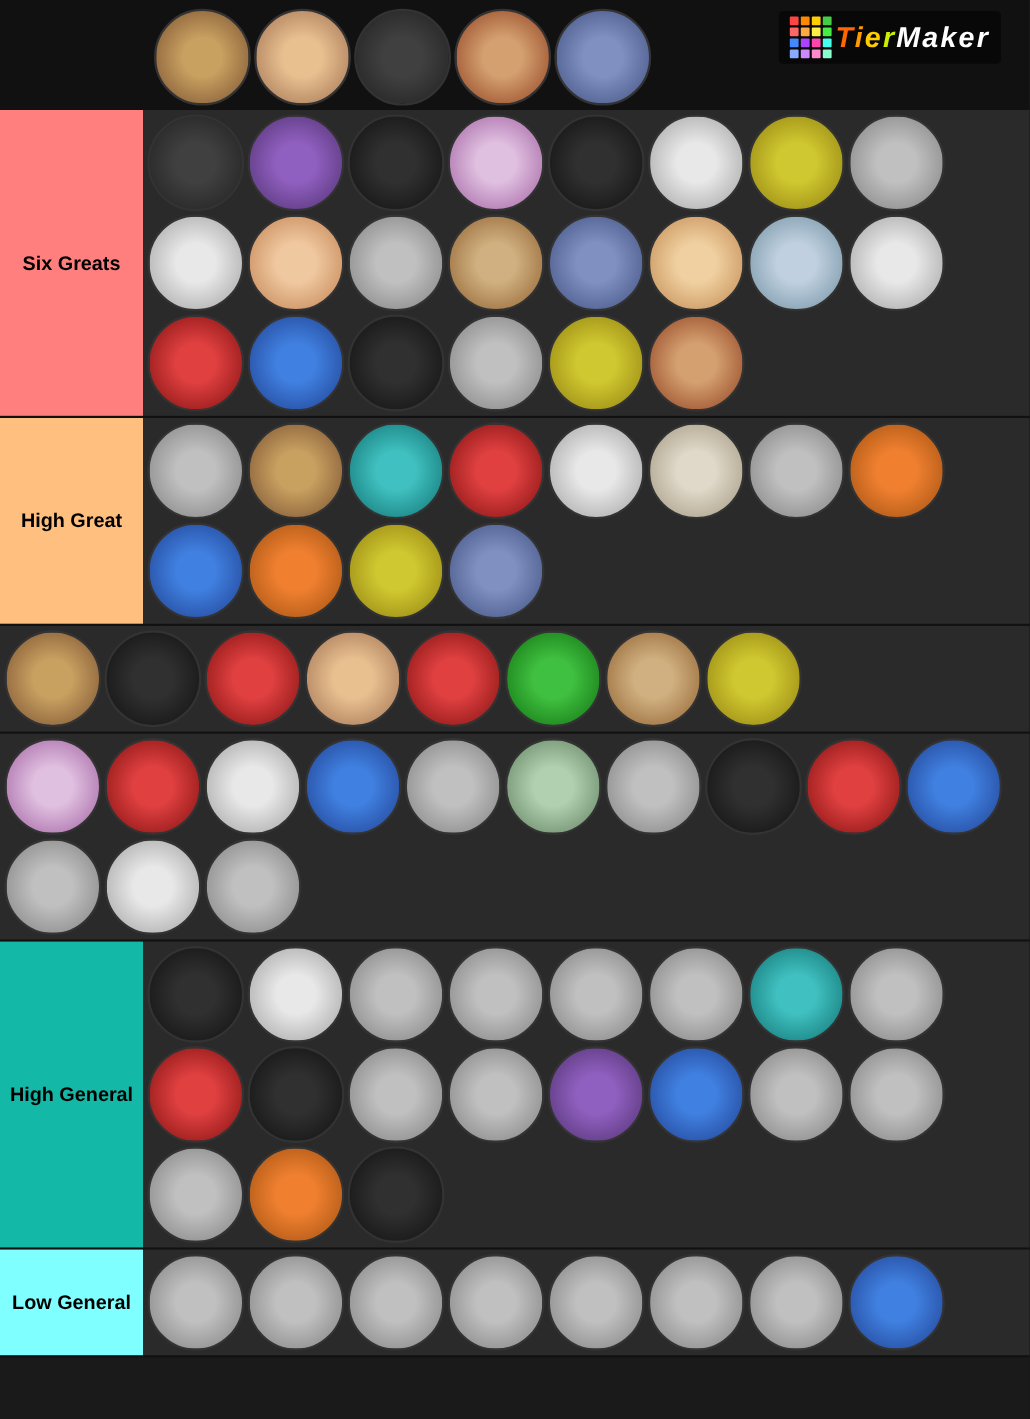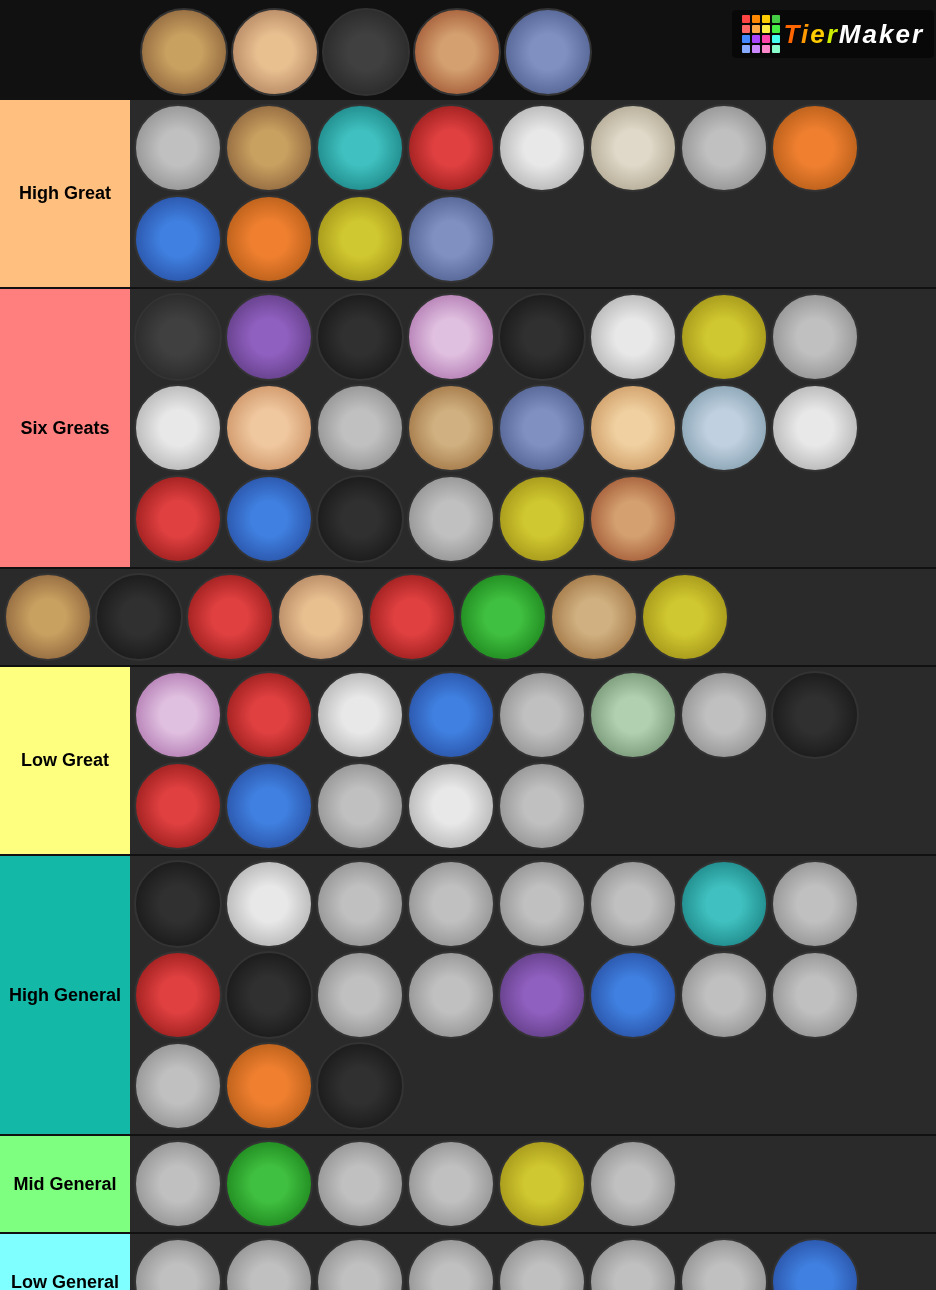--- a/index.html
+++ b/index.html
@@ -119,21 +119,21 @@
       width: 8px;
       height: 8px;
       border-radius: 1px;
     }
   </style>
 </head>
 <body>
 
 <div style="position:relative; background:#111; padding: 8px 8px 4px 140px; min-height:100px; display:flex; align-items:center; flex-wrap:wrap; gap:3px;">
 
-  <div class="logo-area" style="position:absolute; right:2px; top:10px;">
+  <div class="logo-area" style="position:absolute; right:26px; top:10px;">
     <div style="display:flex; align-items:center;">
       <div class="logo-grid">
         <span style="background:#ff4444"></span>
         <span style="background:#ff8800"></span>
         <span style="background:#ffcc00"></span>
         <span style="background:#44cc44"></span>
         <span style="background:#ff6666"></span>
         <span style="background:#ffaa44"></span>
         <span style="background:#ffee44"></span>
         <span style="background:#44ee44"></span>
@@ -155,41 +155,20 @@
   <div class="avatar av-1"></div>
   <div class="avatar av-2"></div>
   <div class="avatar av-3"></div>
   <div class="avatar av-4"></div>
   <div class="avatar av-5"></div>
 </div>
 
 <div class="tier-list">
 
   <div class="tier-row">
-    <div class="tier-label tier-high-great">
-      <span>High Great</span>
-    </div>
-    <div class="tier-content">
-      <div class="avatar av-6"></div>
-      <div class="avatar av-1"></div>
-      <div class="avatar av-teal"></div>
-      <div class="avatar av-red"></div>
-      <div class="avatar av-15"></div>
-      <div class="avatar av-20"></div>
-      <div class="avatar av-6"></div>
-      <div class="avatar av-orange"></div>
-
-      <div class="avatar av-blue"></div>
-      <div class="avatar av-orange"></div>
-      <div class="avatar av-col"></div>
-      <div class="avatar av-5"></div>
-    </div>
-  </div>
-
-  <div class="tier-row">
     <div class="tier-label tier-six-greats">
       <span>Six Greats</span>
     </div>
     <div class="tier-content">
 
       <div class="avatar av-3"></div>
       <div class="avatar av-purple"></div>
       <div class="avatar av-19"></div>
       <div class="avatar av-12"></div>
       <div class="avatar av-19"></div>
@@ -209,36 +188,54 @@
       <div class="avatar av-blue"></div>
 
       <div class="avatar av-19"></div>
       <div class="avatar av-6"></div>
       <div class="avatar av-col"></div>
       <div class="avatar av-4"></div>
     </div>
   </div>
 
   <div class="tier-row">
+    <div class="tier-label tier-high-great">
+      <span>High Great</span>
+    </div>
+    <div class="tier-content">
+      <div class="avatar av-6"></div>
+      <div class="avatar av-1"></div>
+      <div class="avatar av-teal"></div>
+      <div class="avatar av-red"></div>
+      <div class="avatar av-15"></div>
+      <div class="avatar av-20"></div>
+      <div class="avatar av-6"></div>
+      <div class="avatar av-orange"></div>
+
+      <div class="avatar av-blue"></div>
+      <div class="avatar av-orange"></div>
+      <div class="avatar av-col"></div>
+      <div class="avatar av-5"></div>
+    </div>
+  </div>
+
+  <div class="tier-row">
     <div class="tier-content">
       <div class="avatar av-1"></div>
       <div class="avatar av-19"></div>
       <div class="avatar av-red"></div>
       <div class="avatar av-2"></div>
       <div class="avatar av-red"></div>
       <div class="avatar av-green"></div>
       <div class="avatar av-16"></div>
       <div class="avatar av-col"></div>
     </div>
   </div>
 
   <div class="tier-row">
-    <div class="tier-label tier-low-great">
-      <span>Low Great</span>
-    </div>
     <div class="tier-content">
       <div class="avatar av-12"></div>
       <div class="avatar av-red"></div>
       <div class="avatar av-15"></div>
       <div class="avatar av-blue"></div>
       <div class="avatar av-6"></div>
       <div class="avatar av-11"></div>
       <div class="avatar av-6"></div>
       <div class="avatar av-19"></div>
 
@@ -272,33 +269,20 @@
       <div class="avatar av-blue"></div>
       <div class="avatar av-6"></div>
       <div class="avatar av-6"></div>
 
       <div class="avatar av-6"></div>
       <div class="avatar av-orange"></div>
       <div class="avatar av-19"></div>
     </div>
   </div>
 
-  <div class="tier-row">
-    <div class="tier-label tier-mid-general">
-      <span>Mid General</span>
-    </div>
-    <div class="tier-content">
-      <div class="avatar av-6"></div>
-      <div class="avatar av-green"></div>
-      <div class="avatar av-6"></div>
-      <div class="avatar av-6"></div>
-      <div class="avatar av-col"></div>
-      <div class="avatar av-6"></div>
-    </div>
-  </div>
 
   <div class="tier-row">
     <div class="tier-label tier-low-general">
       <span>Low General</span>
     </div>
     <div class="tier-content">
       <div class="avatar av-6"></div>
       <div class="avatar av-6"></div>
       <div class="avatar av-6"></div>
       <div class="avatar av-6"></div>

